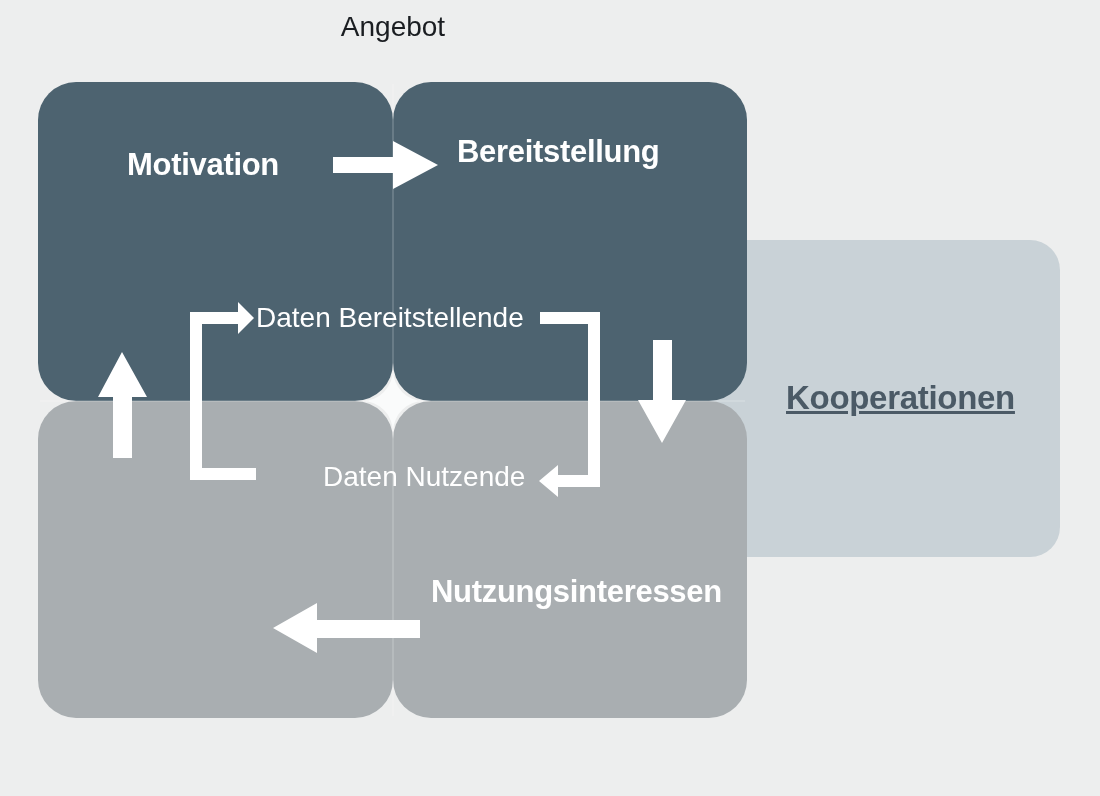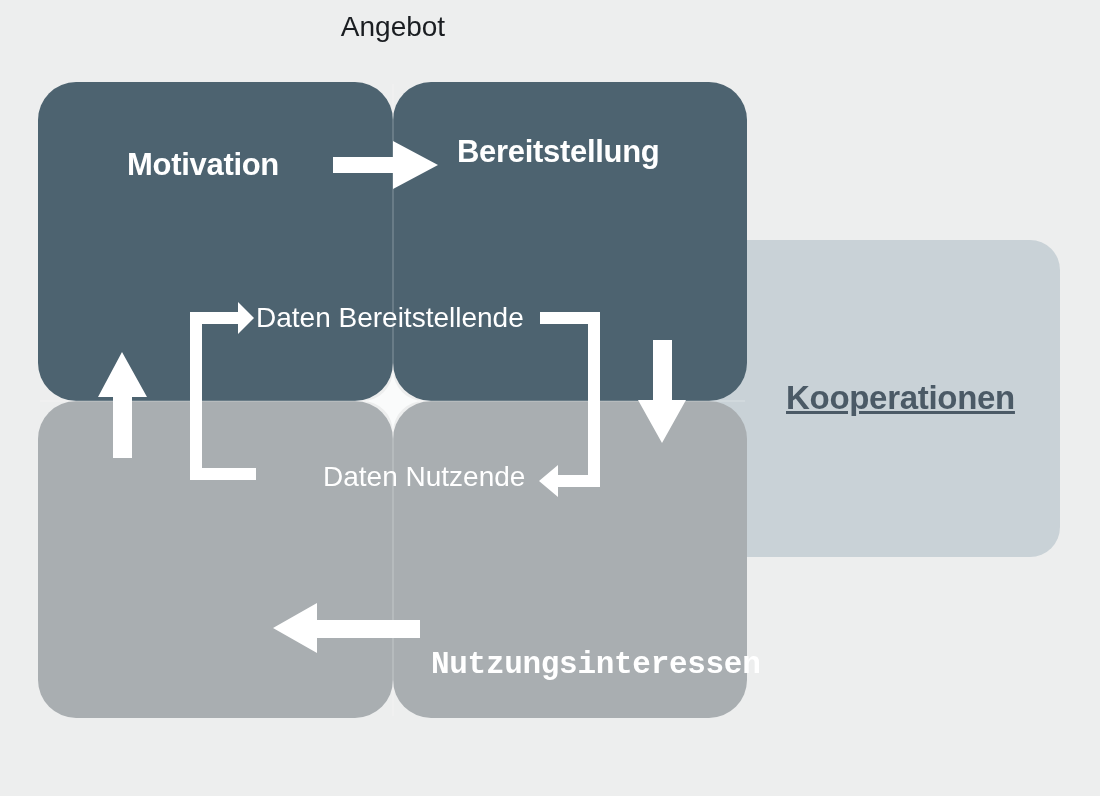--- a/index.html
+++ b/index.html
@@ -78,19 +78,19 @@
     <rect class="arrow-shape" x="540" y="312" width="60" height="12"></rect>
     <rect class="arrow-shape" x="588" y="312" width="12" height="175"></rect>
     <rect class="arrow-shape" x="558" y="475" width="42" height="12"></rect>
     <path class="arrow-shape" d="M558,465 L558,497 L539,481 Z"></path>
   </svg>
 
   <span class="lbl lbl-axis" style="left:393px; top:27px;">Angebot</span>
 
   <span class="lbl lbl-box" style="left:127px; top:165px;">Motivation</span>
   <span class="lbl lbl-box" style="left:457px; top:152px;">Bereitstellung</span>
-  <span class="lbl lbl-box" style="left:431px; top:664px;font-family:Liberation Mono, monospace;">Nutzungsinteressen</span>
+  <span class="lbl lbl-box" style="left:431px; top:592px;">Nutzungsinteressen</span>
   <span class="lbl lbl-koop" style="left:786px; top:398px;">Kooperationen</span>
 
   <span class="lbl lbl-loop" style="left:256px; top:318px;text-align:right;">Daten Bereitstellende</span>
   <span class="lbl lbl-loop" style="left:292px; top:477px;margin-left:31px;">Daten Nutzende</span>
 
 </div>
 
 </body></html>

